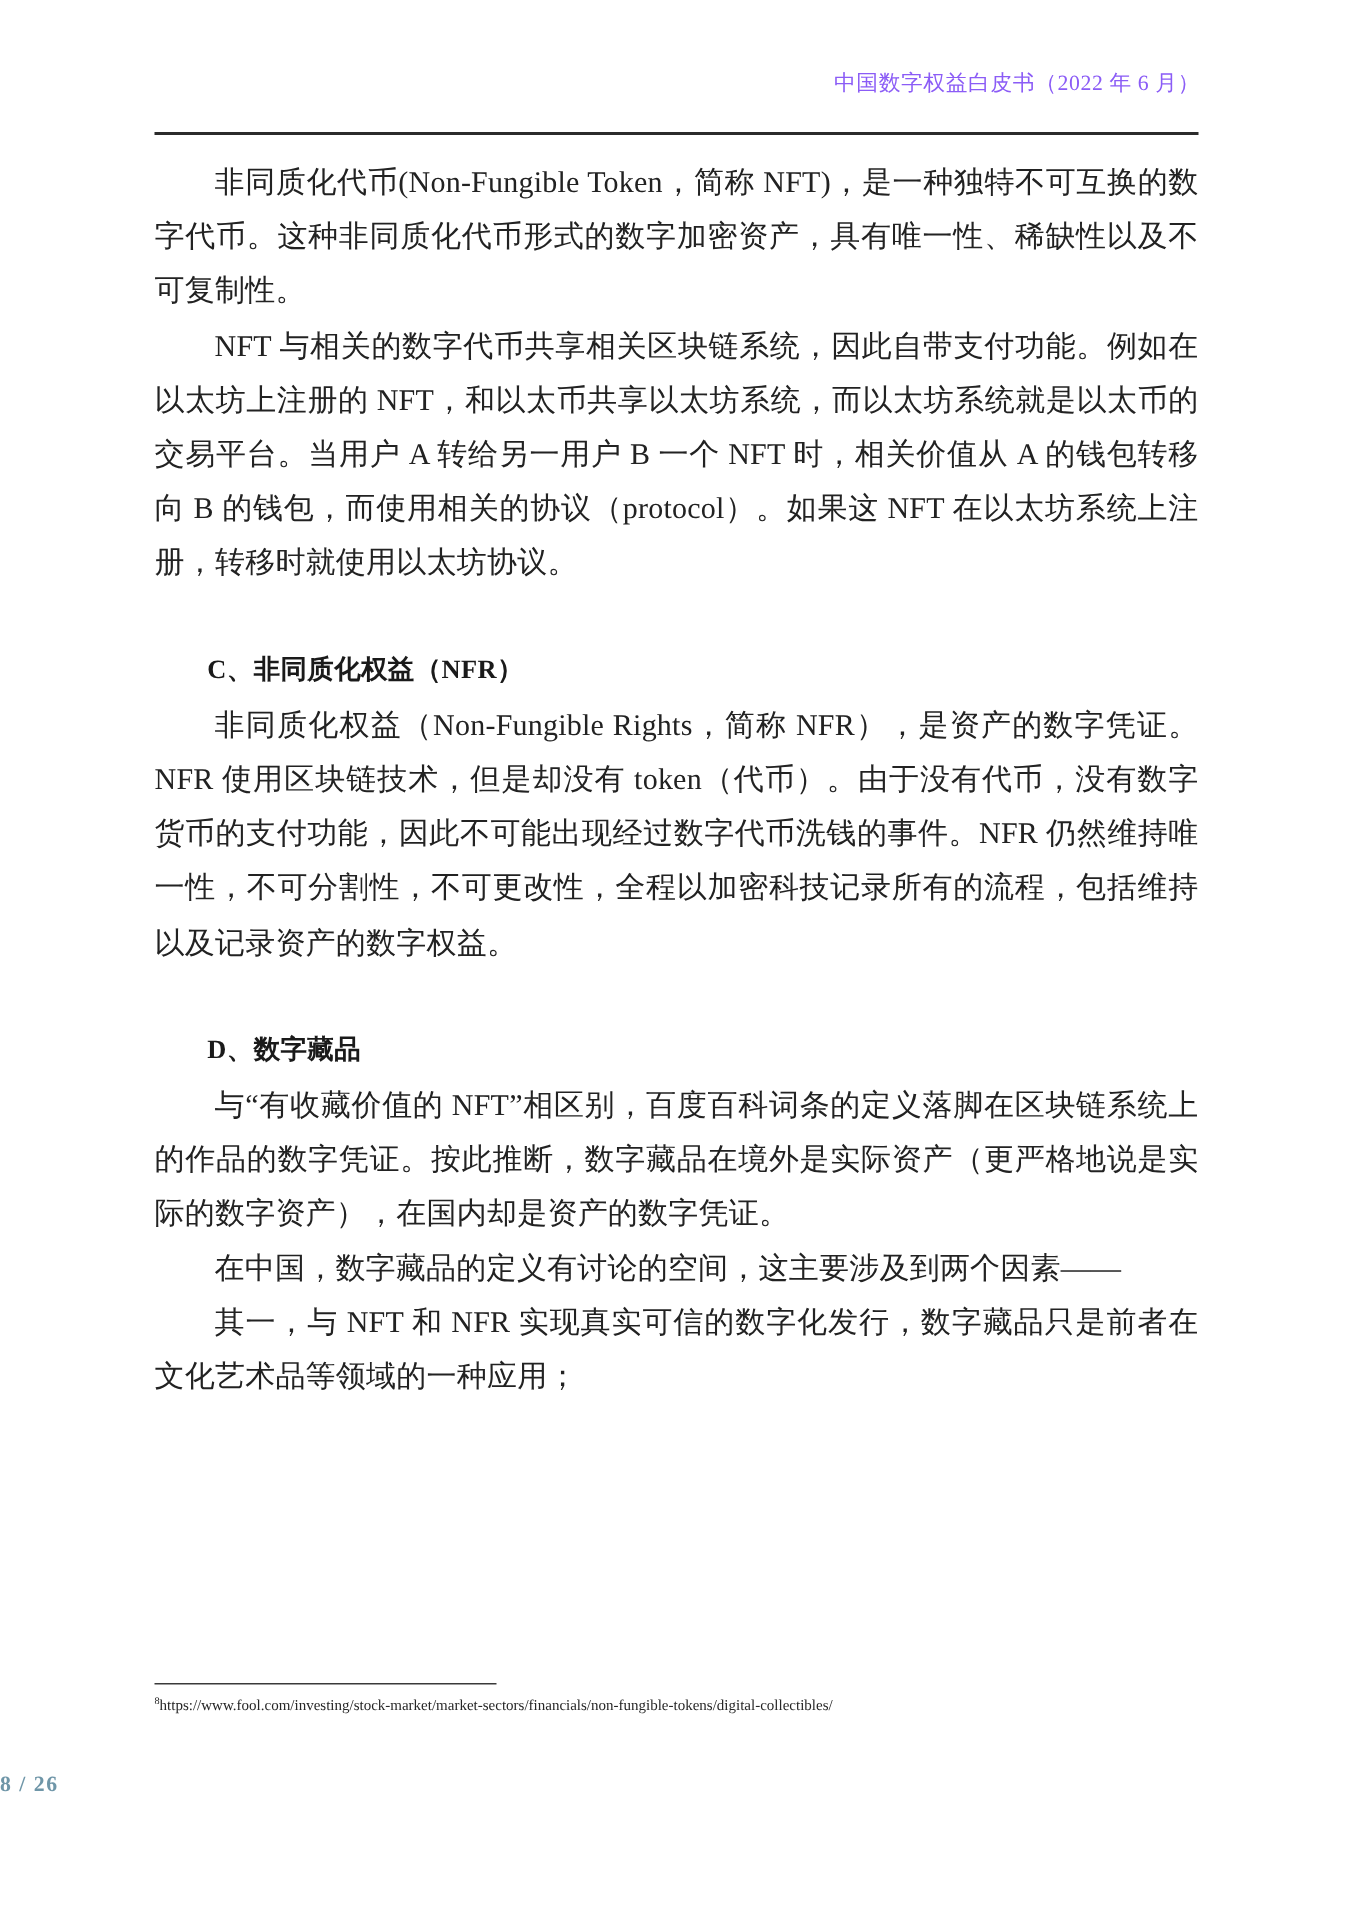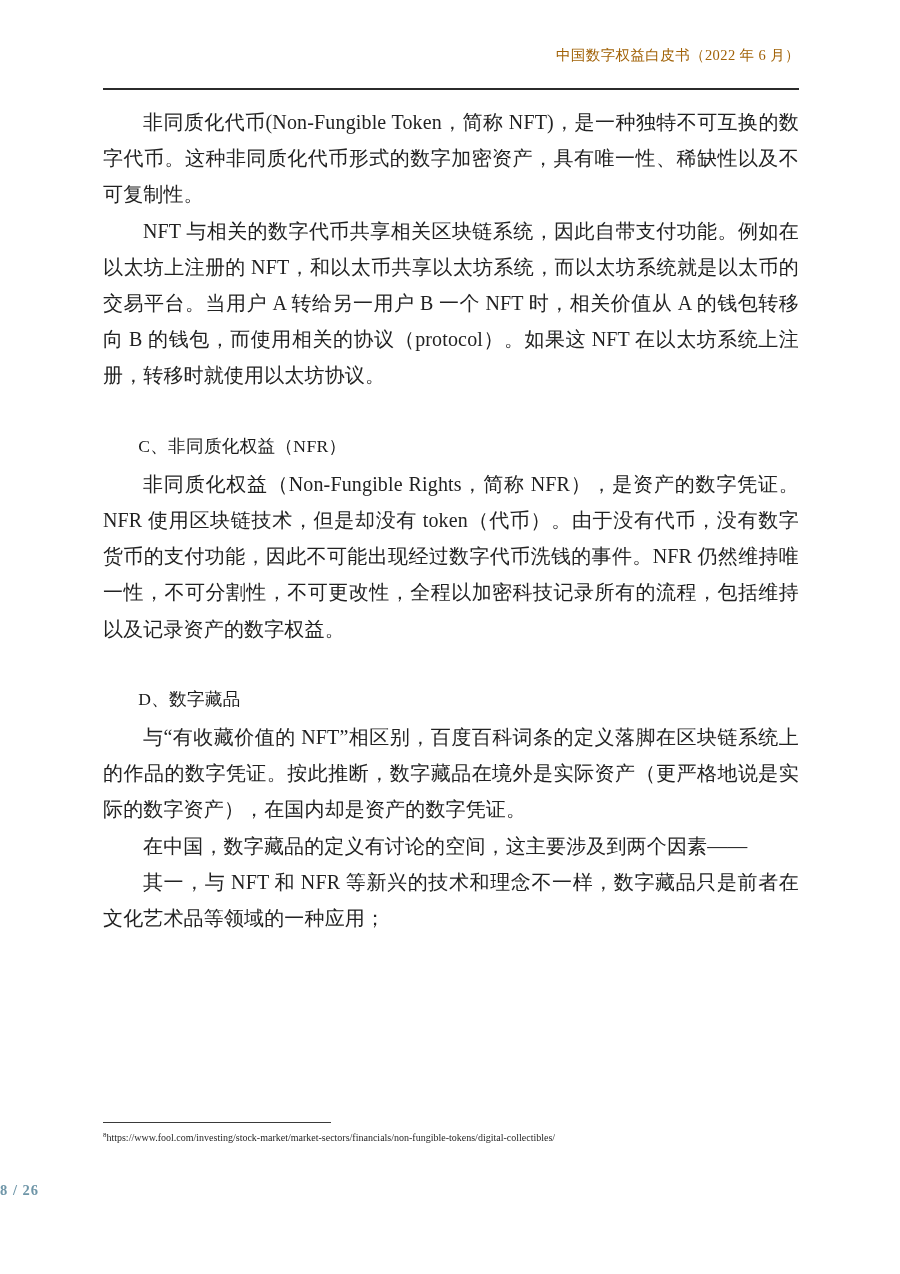--- a/index.html
+++ b/index.html
@@ -23,21 +23,21 @@
   
   .running-header {
     position: absolute;
     top: 46px;
     left: 105px;
     right: 100px;
     text-align: right;
     font-family: "Liberation Serif", "DejaVu Serif", serif;
     font-size: 14.5px;
     letter-spacing: 0.4px;
-    color: #a16207;
+    color: #8b5cf6;
     white-space: nowrap;
   }
   .header-rule {
     position: absolute;
     top: 88px;
     left: 103px;
     width: 696px;
     height: 0;
     border-top: 2.2px solid #2b2b2b;
   }
@@ -59,21 +59,21 @@
     text-indent: 2em;
     letter-spacing: 0.15px;
     color: #222222;
     font-family: "Liberation Serif", "DejaVu Serif", serif;
   }
 
   h3.sub-heading {
     margin: 0;
     font-size: 17.6px;
     line-height: 36.2px;
-    font-weight: normal;
+    font-weight: bold;
     text-indent: 2em;
     letter-spacing: 0.3px;
     color: #1a1a1a;
     font-family: "Liberation Serif", "DejaVu Serif", serif;
   }
 
   .gap-before-heading { height: 34px; }
   .gap-after-heading  { height: 2px; }
 
   sup.footnote-ref {
@@ -153,21 +153,21 @@
 
     <h3 class="sub-heading">D、数字藏品</h3>
 
     <div class="gap-after-heading"></div>
 
 
     <p class="para">与“有收藏价值的 NFT”相区别，百度百科词条的定义落脚在区块链系统上的作品的数字凭证。按此推断，数字藏品在境外是实际资产（更严格地说是实际的数字资产），在国内却是资产的数字凭证。</p>
 
     <p class="para">在中国，数字藏品的定义有讨论的空间，这主要涉及到两个因素——</p>
 
-    <p class="para">其一，与 NFT 和 NFR 等新兴的技术和理念不一样，数字藏品只是前者在文化艺术品等领域的一种应用；</p>
+    <p class="para">其一，与 NFT 和 NFR 实现真实可信的数字化发行，数字藏品只是前者在文化艺术品等领域的一种应用；</p>
 
   </div>
 
   <div class="footnote-area">
     <div class="footnote-rule"></div>
     <p class="footnote-text"><sup>8</sup><span>https://www.fool.com/investing/stock-market/market-sectors/financials/non-fungible-tokens/digital-collectibles/</span></p>
   </div>
 
   <div class="page-number">8 / 26</div>
 

